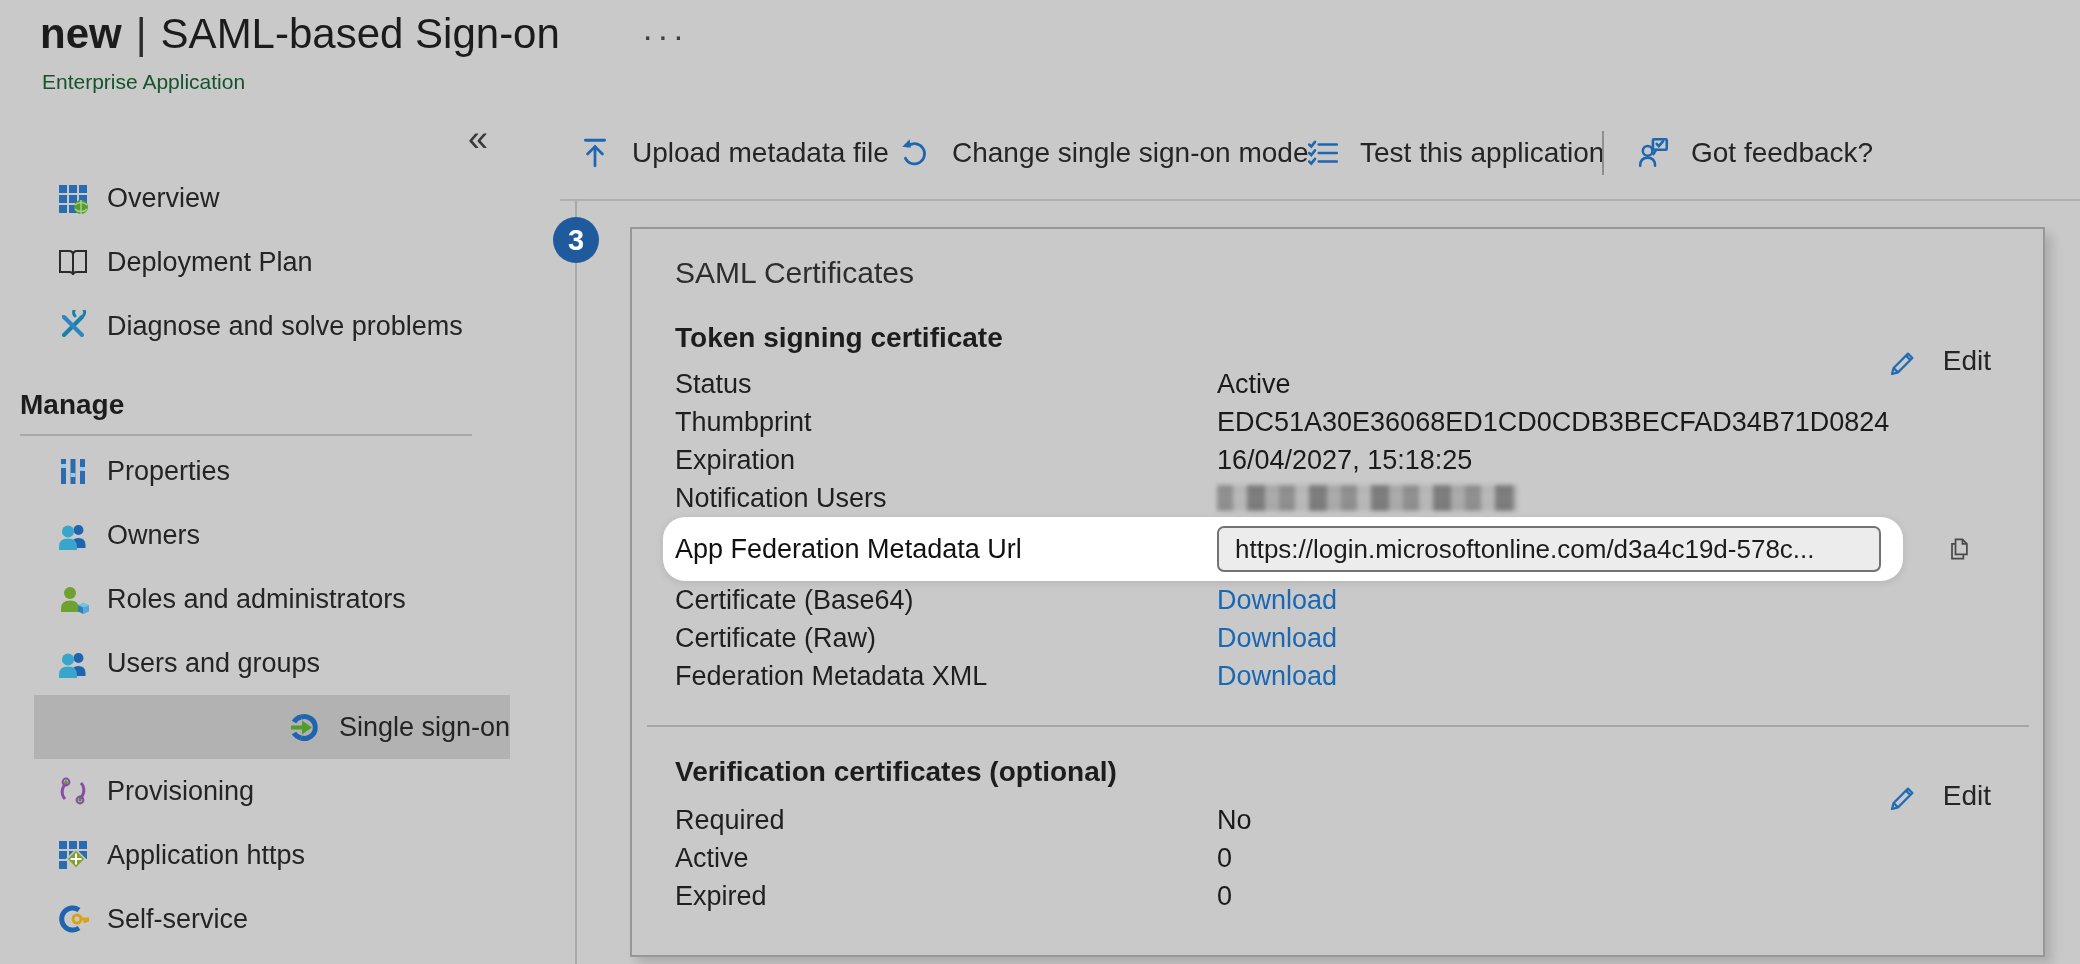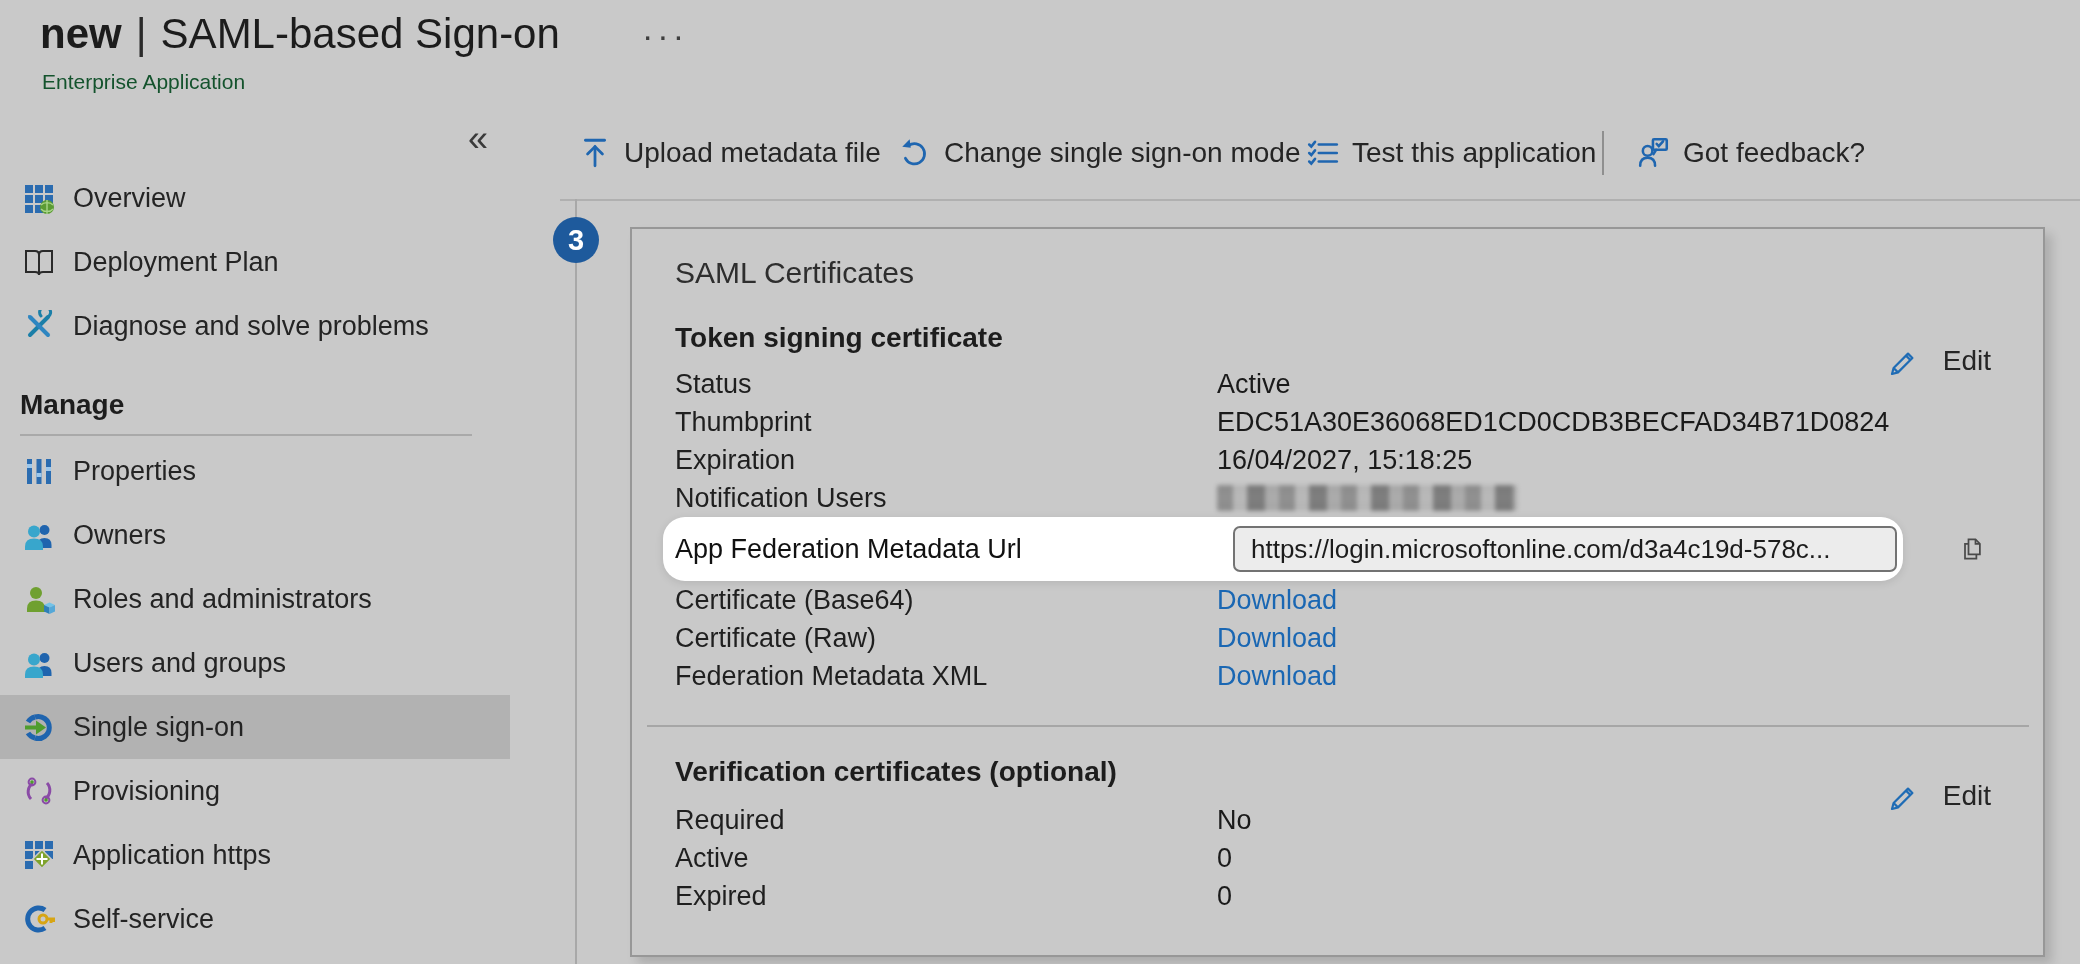--- a/index.html
+++ b/index.html
@@ -15,30 +15,30 @@
   .hdr-title .bar { font-weight:300; color:#2a2a2a; margin:0 14px; }
   .hdr-more { position:absolute; left:642px; top:16px; font-size:34px; letter-spacing:4px; color:#3f3f3f; cursor:pointer; }
   .hdr-sub { position:absolute; left:42px; top:70px; font-size:21px; color:#14532d; }
 
   
   .sidebar { position:absolute; left:0; top:0; width:510px; height:964px; }
   .collapse { position:absolute; left:468px; top:118px; font-size:36px; color:#3a3a3a; cursor:pointer; }
   .nav-group { position:absolute; left:0; width:510px; }
   .nav-group.g1 { top:166px; }
   .nav-group.g2 { top:439px; }
-  .nav-item { height:64px; display:flex; align-items:center; cursor:pointer; }
-  .nav-item.selected { background:#b2b2b2; }
+  .nav-item { height:64px; display:flex; align-items:center; cursor:pointer;margin-left:34px; }
+  .nav-item.selected { background:#b2b2b2;justify-content:flex-end; }
   .nav-item .nicon { width:34px; height:34px; margin-left:22px; flex:0 0 34px; display:flex; align-items:center; justify-content:center; }
   .nav-item .nlabel { margin-left:17px; font-size:27px; color:#242424; white-space:nowrap; }
   .nav-section { position:absolute; left:20px; top:383px; height:44px; line-height:44px; font-size:28px; font-weight:bold; color:#1d1d1d; }
   .nav-divider { position:absolute; left:20px; top:434px; width:452px; height:2px; background:#a9a9a9; }
 
   
   .toolbar-divider { position:absolute; left:560px; top:199px; width:1520px; height:2px; background:#b0b0b0; }
-  .tb-item { position:absolute; top:130px; height:46px; display:flex; align-items:center; gap:12px; cursor:pointer; }
+  .tb-item { position:absolute; top:130px; height:46px; display:flex; align-items:center; gap:20px; cursor:pointer; }
   .tb-item .tlabel { font-size:28px; color:#252525; white-space:nowrap; }
   .tb-sep { position:absolute; left:1602px; top:131px; width:2px; height:44px; background:#8f8f8f; }
 
   
   .timeline { position:absolute; left:575px; top:199px; width:2px; height:765px; background:#a8a8a8; }
   .badge { position:absolute; left:553px; top:217px; width:46px; height:46px; border-radius:50%;
            background:#1e5a9c; color:#fff; font-size:29px; font-weight:bold;
            display:flex; align-items:center; justify-content:center; }
 
   
@@ -55,21 +55,21 @@
   .row .val.link { color:#1a67b3; cursor:pointer; }
   .redacted { width:300px; height:26px; border-radius:2px;
       background:
         repeating-linear-gradient(90deg,rgba(140,140,140,.9) 0 16px,rgba(185,185,185,.9) 16px 30px,rgba(120,120,120,.9) 30px 48px,rgba(170,170,170,.9) 48px 62px),
         repeating-linear-gradient(0deg,#9a9a9a 0 9px,#b5b5b5 9px 18px);
       filter:blur(2px); }
   .row-highlight { position:relative; height:64px; display:flex; align-items:center; font-size:27px; }
   .row-highlight .spot { position:absolute; left:-12px; top:0; width:1240px; height:64px;
         background:#ffffff; border-radius:22px; box-shadow:0 2px 8px rgba(0,0,0,0.10); }
   .row-highlight .lbl { position:relative; width:542px; flex:0 0 542px; color:#111; white-space:nowrap; }
-  .url-wrap { position:relative; width:768px; height:46px;margin-left:16px; }
+  .url-wrap { position:relative; width:768px; height:46px; }
   .url-input { width:664px; height:46px; border:2px solid #737373; border-radius:7px; background:#ececec;
         font-family:"Liberation Sans","DejaVu Sans",sans-serif; font-size:26px; color:#1c1c1c;
         padding:0 58px 0 16px; text-overflow:ellipsis; white-space:nowrap; overflow:hidden; }
   .copy-btn { position:absolute; right:10px; top:7px; width:32px; height:32px; cursor:pointer;
         display:flex; align-items:center; justify-content:center; background:transparent; border:none; }
   .card-divider { margin-top:30px; height:2px; background:#a6a6a6; margin-left:-28px; margin-right:-31px; }
   .v-rows { margin-top:10px; }
   .edit-btn { position:absolute; right:52px; height:40px; display:flex; align-items:center; gap:24px; cursor:pointer; }
   .edit-btn.e1 { top:112px; }
   .edit-btn.e2 { top:547px; }

